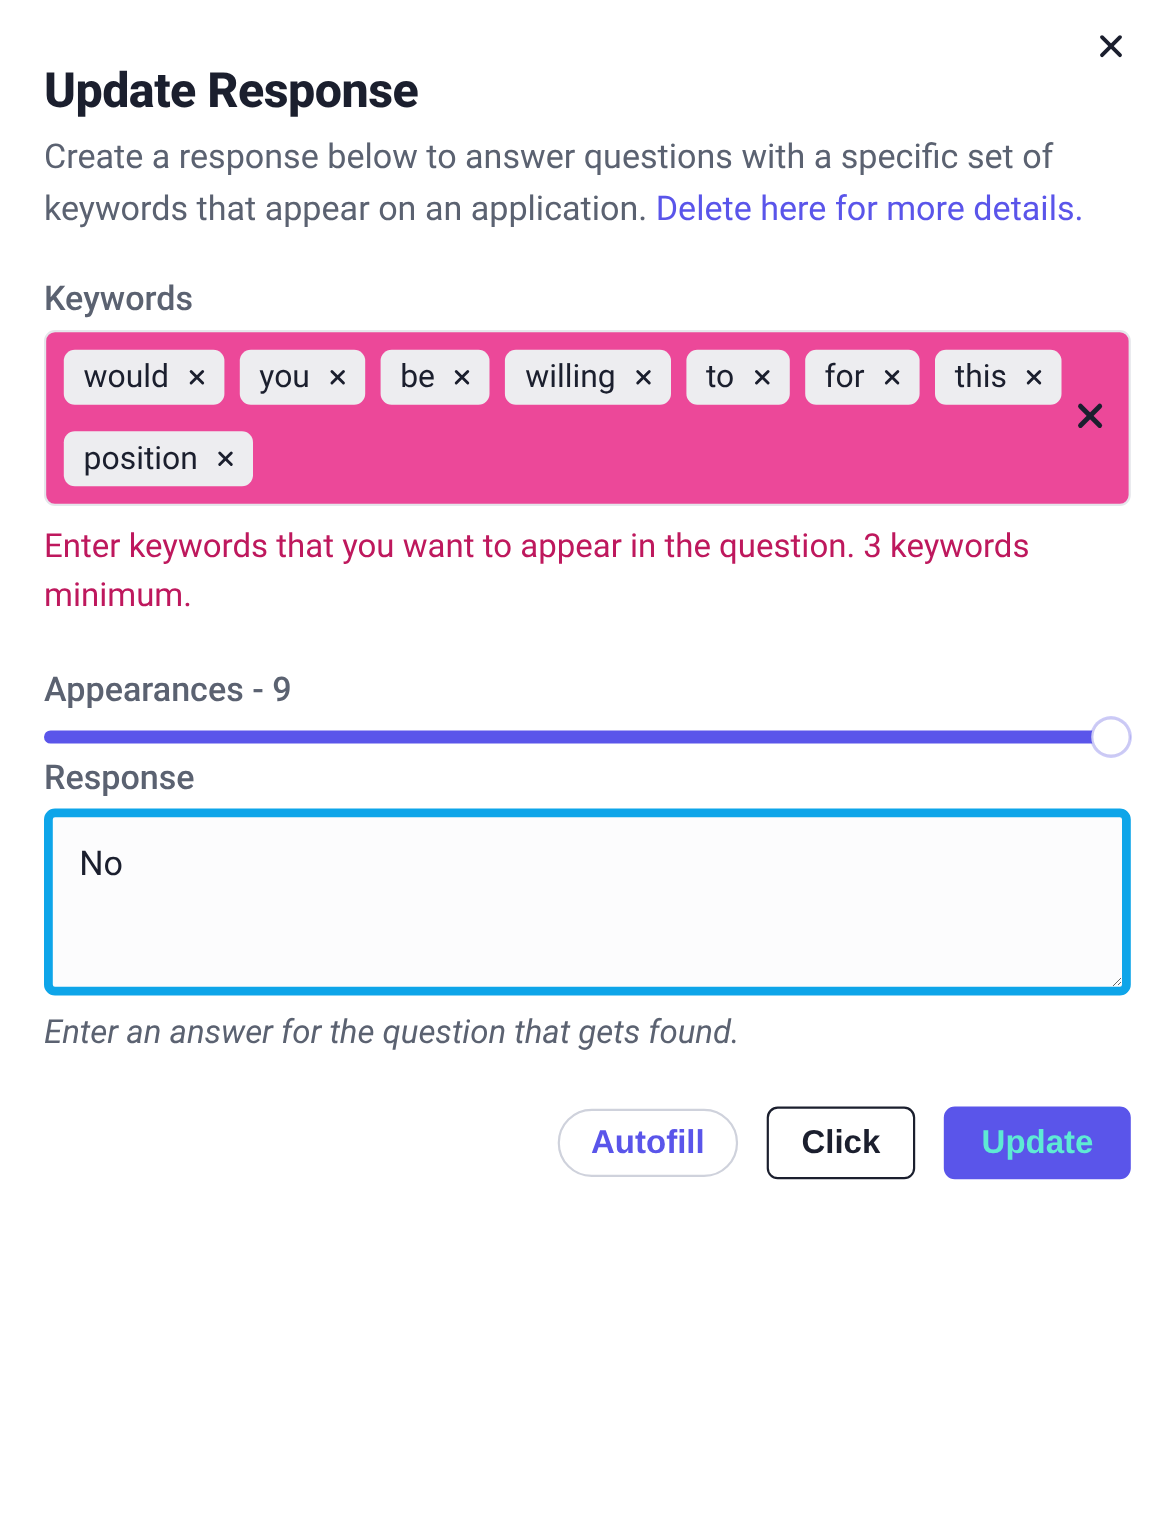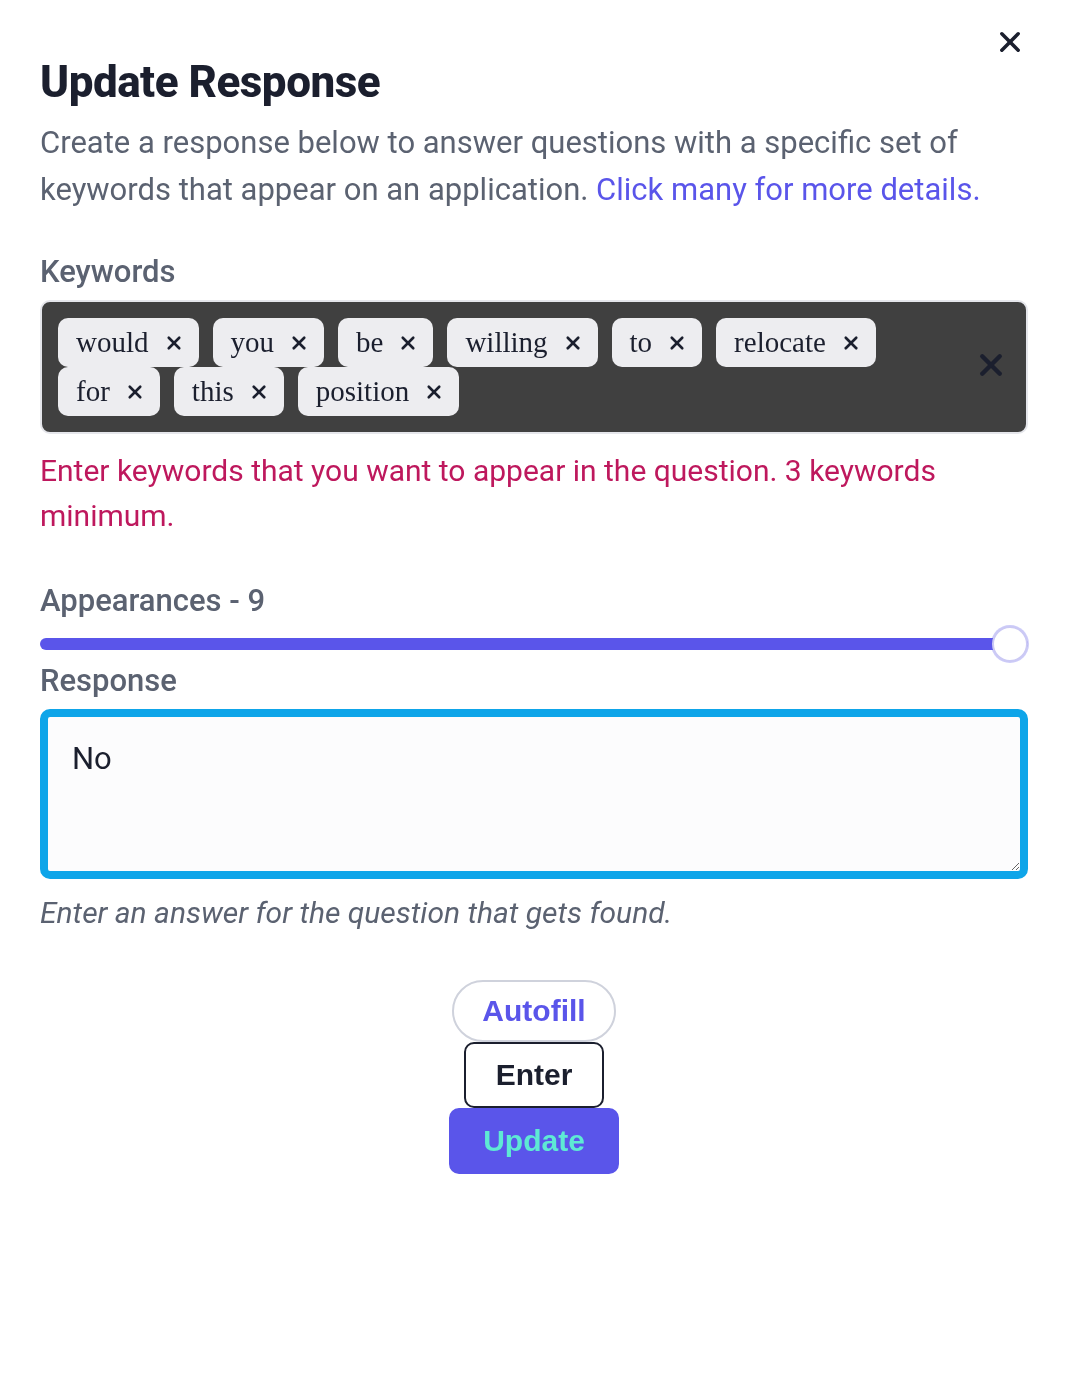--- a/index.html
+++ b/index.html
@@ -44,28 +44,27 @@
   }
   .section-label {
     font-size: 31px;
     font-weight: 500;
     color: #5b6271;
     margin: 0 0 10px 0;
   }
   .keywords-box {
     border: 2px solid #e5e6eb;
     border-radius: 10px;
-    background: #404040;
+    background: #ec4899;
     padding: 16px 60px 16px 16px;
     display: flex;
     flex-wrap: wrap;
-    gap: 0 14px;
+    gap: 24px 14px;
     position: relative;
     align-items: center;
-    font-family: Liberation Serif, serif;
   }
   .tag {
     display: inline-flex;
     align-items: center;
     background: #ededf0;
     color: #1b1f2e;
     font-size: 29px;
     font-weight: 400;
     padding: 8px 14px 8px 18px;
     border-radius: 10px;
@@ -149,23 +148,23 @@
   }
   .helper-last {
     font-size: 30px;
     color: #5b6271;
     margin: 12px 0 40px 0;
     font-style: italic;
   }
   .footer {
     display: flex;
     justify-content: flex-end;
+    gap: 26px;
     align-items: center;
     margin-top: 50px;
-    flex-direction: column;
   }
   .btn {
     font-size: 30px;
     font-weight: 500;
     padding: 14px 30px;
     border-radius: 10px;
     cursor: pointer;
     border: 2px solid transparent;
     background: #ffffff;
   }
@@ -201,21 +200,21 @@
       <svg viewBox="0 0 24 24" fill="none" stroke="currentColor" stroke-width="3" stroke-linecap="round">
           <line x1="5" y1="5" x2="19" y2="19"></line>
           <line x1="19" y1="5" x2="5" y2="19"></line>
         </svg>
     </span>
   </div>
 
   <h1 class="title">Update Response</h1>
 
   <p class="description">
-    <span>Create a response below to answer questions with a specific set of keywords that appear on an application. </span><a href="#">Click many for more details.</a>
+    <span>Create a response below to answer questions with a specific set of keywords that appear on an application. </span><a href="#">Delete here for more details.</a>
   </p>
 
   <div class="section-label">Keywords</div>
 
   <div class="keywords-box" id="keywords-box">
     <div class="tag">
         <span>would</span>
         <span class="tag-remove">
           <span><svg viewBox="0 0 24 24" fill="none" stroke="#1b1f2e" stroke-width="3.5" stroke-linecap="round">
               <line x1="5" y1="5" x2="19" y2="19"></line>
@@ -245,29 +244,20 @@
         <span>willing</span>
         <span class="tag-remove">
           <span><svg viewBox="0 0 24 24" fill="none" stroke="#1b1f2e" stroke-width="3.5" stroke-linecap="round">
               <line x1="5" y1="5" x2="19" y2="19"></line>
               <line x1="19" y1="5" x2="5" y2="19"></line>
             </svg></span>
         </span>
       </div>
       <div class="tag">
         <span>to</span>
-        <span class="tag-remove">
-          <span><svg viewBox="0 0 24 24" fill="none" stroke="#1b1f2e" stroke-width="3.5" stroke-linecap="round">
-              <line x1="5" y1="5" x2="19" y2="19"></line>
-              <line x1="19" y1="5" x2="5" y2="19"></line>
-            </svg></span>
-        </span>
-      </div>
-      <div class="tag">
-        <span>relocate</span>
         <span class="tag-remove">
           <span><svg viewBox="0 0 24 24" fill="none" stroke="#1b1f2e" stroke-width="3.5" stroke-linecap="round">
               <line x1="5" y1="5" x2="19" y2="19"></line>
               <line x1="19" y1="5" x2="5" y2="19"></line>
             </svg></span>
         </span>
       </div>
       <div class="tag">
         <span>for</span>
         <span class="tag-remove">
@@ -313,17 +303,17 @@
   <div class="slider-wrap">
     <input type="range" class="slider" id="appearances-slider" value="9" min="3" max="9" style="">
   </div>
 
   <div class="section-label">Response</div>
   <textarea class="response-textarea" id="response-textarea" style="">No</textarea>
   <div class="helper-last">Enter an answer for the question that gets found.</div>
 
   <div class="footer">
     <button class="btn btn-autofill">Autofill</button>
-    <button class="btn btn-delete">Enter</button>
+    <button class="btn btn-delete">Click</button>
     <button class="btn btn-update">Update</button>
   </div>
 
 </div>
 
 </body></html>

